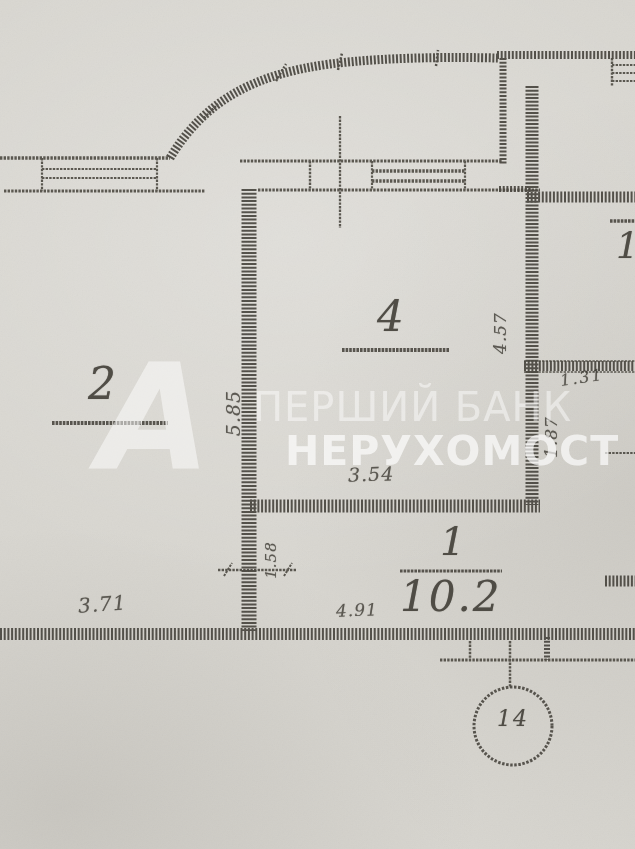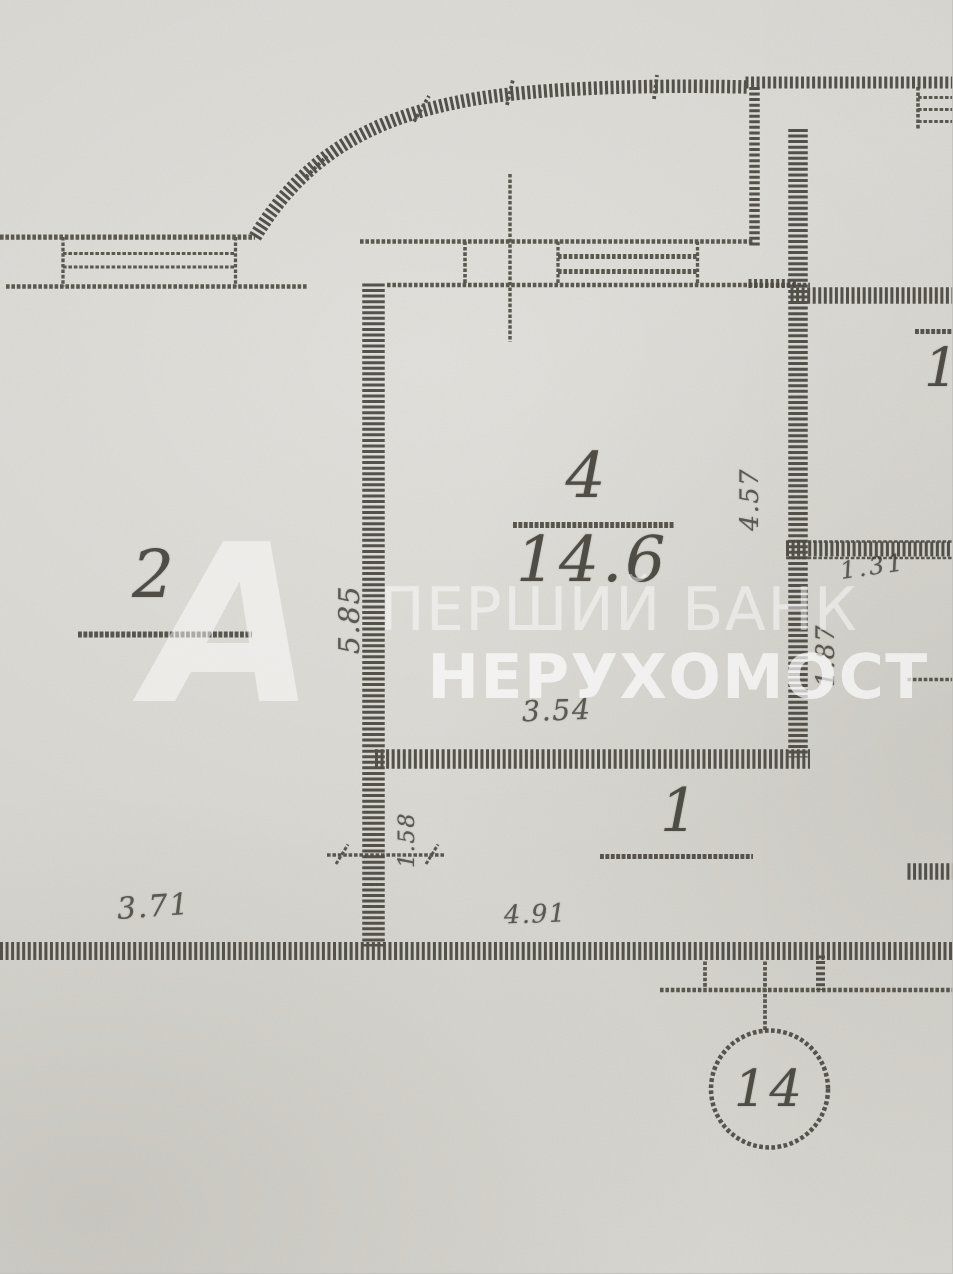--- a/index.html
+++ b/index.html
@@ -21,21 +21,21 @@
     font-family:"DejaVu Serif", serif;
     font-style:italic;
     white-space:nowrap;
     text-shadow:0 0 1px rgba(61,58,51,0.55);
     opacity:.88;
   }
   .room-num{font-size:44px;}
   .room-area{font-size:42px;letter-spacing:2px;}
   .dim{font-size:19px;letter-spacing:1px;opacity:.8;}
   .vert{transform:rotate(-90deg);transform-origin:center center;text-align:center;}
-  .unit{font-size:34px;letter-spacing:2px;}
+  .unit{font-size:22px;letter-spacing:2px;}
   .wm{
     position:absolute;
     font-family:"DejaVu Sans", sans-serif;
     white-space:nowrap;
     color:#fff;
   }
   .wm-bank1{left:253px;top:384px;font-size:40px;font-weight:400;letter-spacing:1px;opacity:.47;}
   .wm-bank2{left:252px;top:427px;font-size:41px;font-weight:700;letter-spacing:1px;opacity:.68;margin-left:33px;}
   .wm-logo-a{left:98px;top:344px;font-size:146px;line-height:1;font-weight:700;font-style:italic;opacity:.5;}
   .wm-logo-txt{left:96px;top:446px;font-size:23px;font-weight:700;letter-spacing:3px;opacity:.68;}
@@ -121,23 +121,23 @@
     <filter id="grain">
         <feTurbulence type="fractalNoise" baseFrequency="0.8" numOctaves="2" stitchTiles="stitch"></feTurbulence>
         <feColorMatrix type="saturate" values="0"></feColorMatrix>
       </filter>
     <rect class="grain" x="0" y="0" width="635" height="849" filter="url(#grain)" opacity="0.06"></rect>
   </svg>
 
   <div class="lbl room-num" style="left:88px;top:358px;">2</div>
 
   <div class="lbl room-num" style="left:377px;top:292px;font-size:42px;">4</div>
-  <div class="lbl room-area" style="left:344px;top:348px;">14.6</div>
 
   <div class="lbl room-num" style="left:440px;top:518px;font-size:40px;">1</div>
+  <div class="lbl room-area" style="left:400px;top:572px;">10.2</div>
 
   <div class="lbl room-num" style="left:616px;top:225px;font-size:36px;">1</div>
 
   <div class="lbl unit" style="left:485px;top:706px;width:56px;text-align:center;">14</div>
 
   <div class="lbl dim vert" style="left:193px;top:402px;width:80px;">5.85</div>
   <div class="lbl dim" style="left:78px;top:592px;font-size:20px;transform:rotate(-4deg);">3.71</div>
   <div class="lbl dim" style="left:348px;top:463px;transform:rotate(-2deg);">3.54</div>
   <div class="lbl dim vert" style="left:465px;top:323px;width:70px;font-size:17px;">4.57</div>
   <div class="lbl dim" style="left:336px;top:600px;font-size:17px;transform:rotate(-2deg);">4.91</div>

